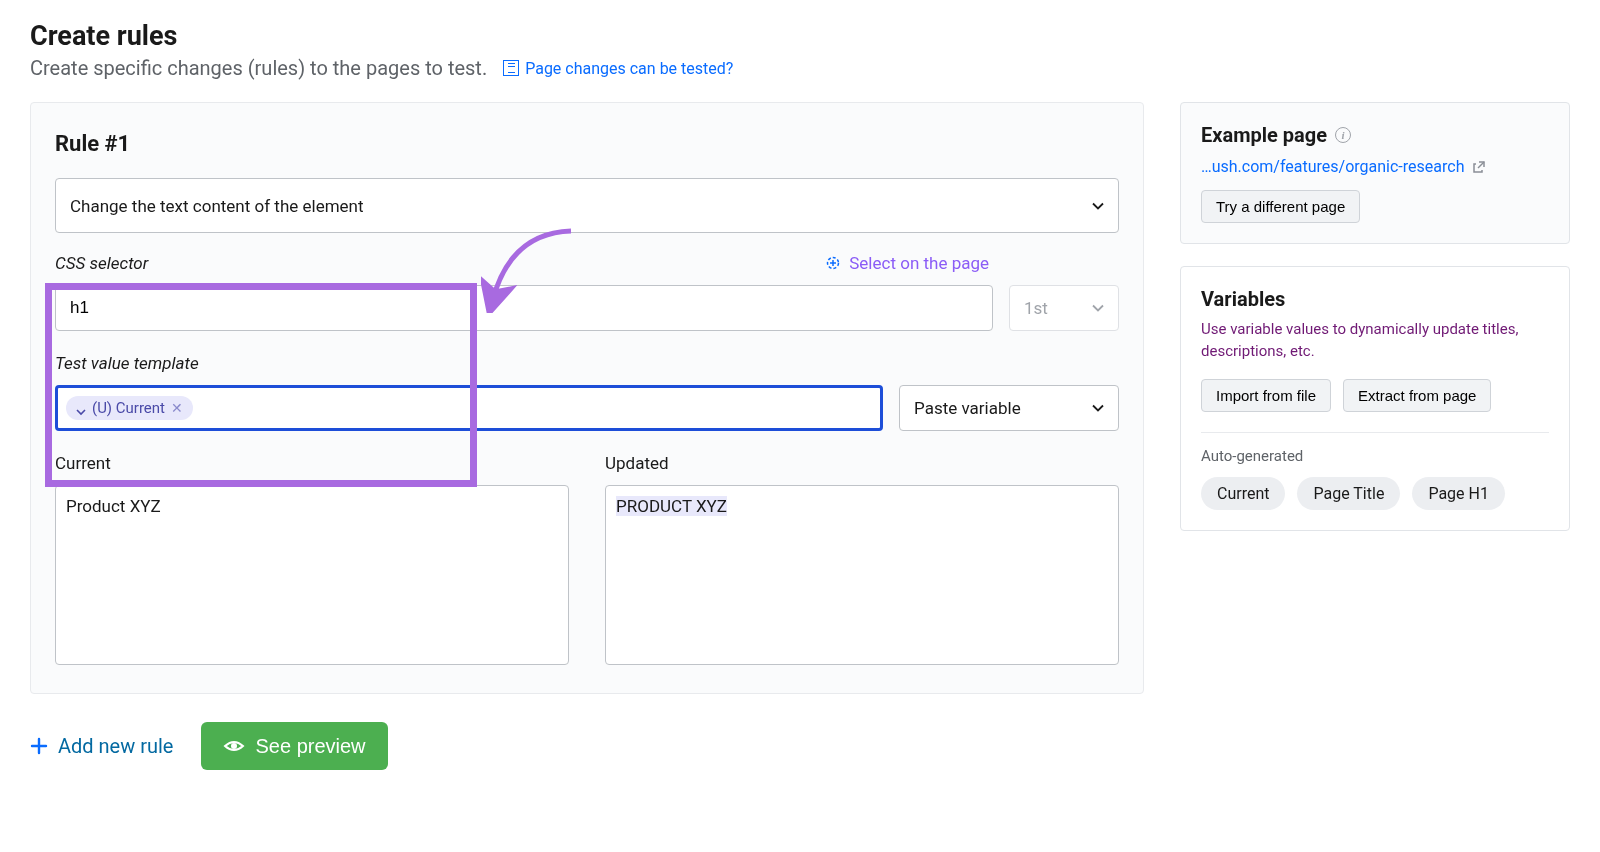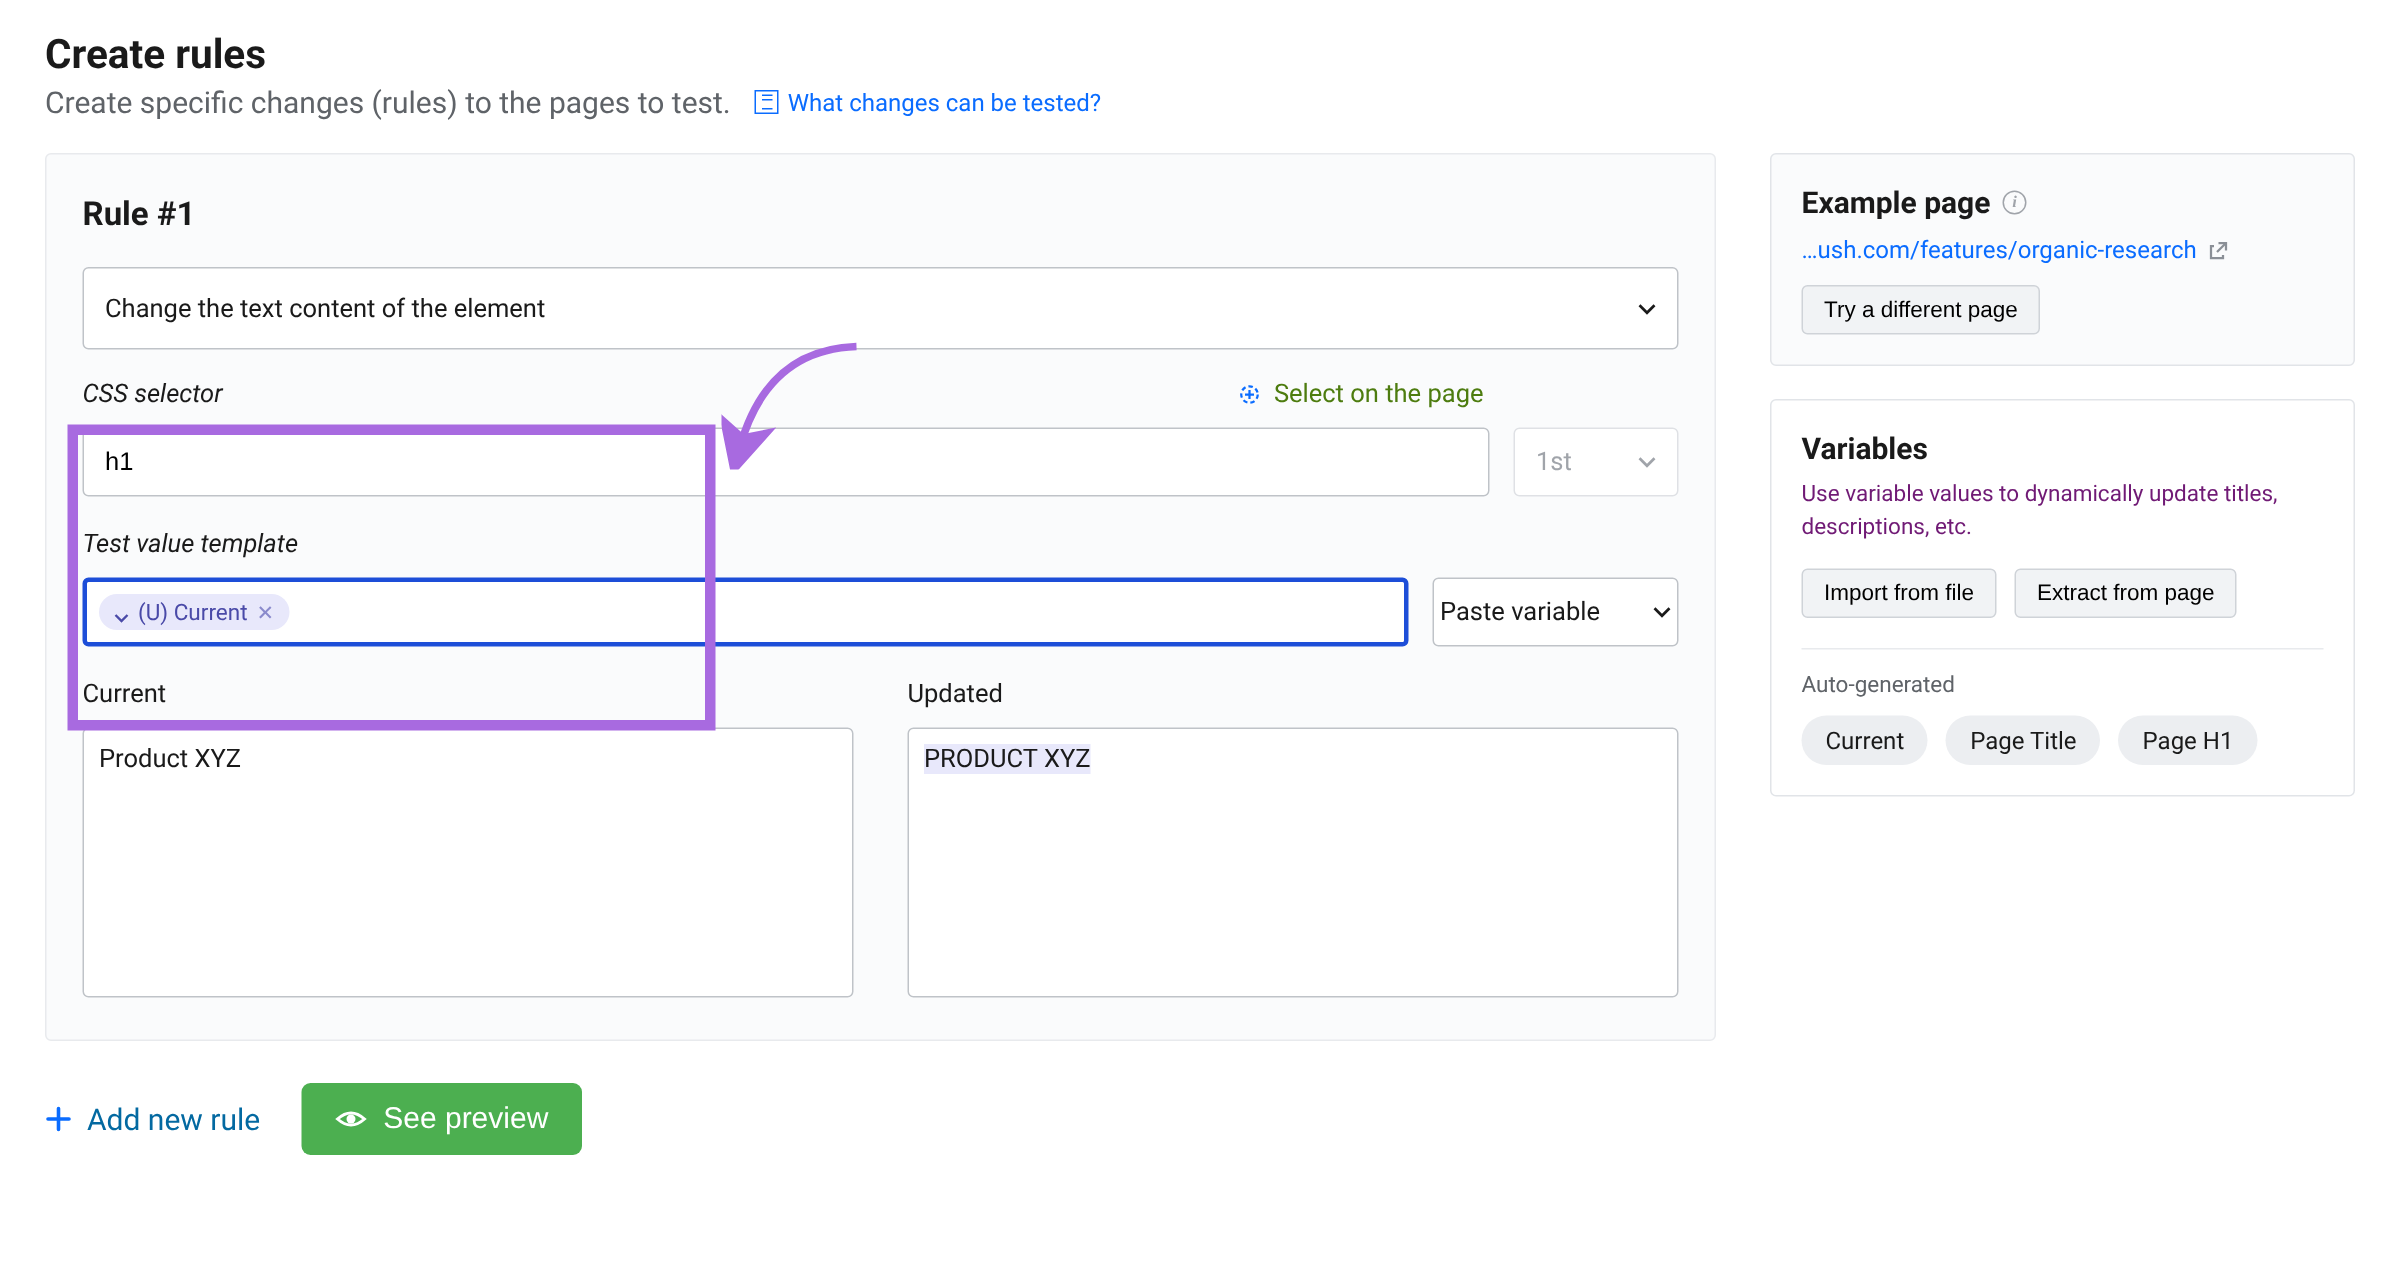--- a/index.html
+++ b/index.html
@@ -134,21 +134,21 @@
     justify-content: space-between;
     align-items: center;
     margin-bottom: 12px;
   }
   .field-label {
     font-size: 17px;
     color: #1a1a1a;
     font-style: italic;
   }
   .select-on-page {
-    color: #4d7c0f;
+    color: #8b5cf6;
     font-size: 17px;
     display: flex;
     align-items: center;
     gap: 8px;
     cursor: pointer;
     margin-right: 130px;
   }
   .target-icon {
     width: 16px;
     height: 16px;
@@ -209,29 +209,29 @@
     align-items: center;
     gap: 6px;
   }
   .chip-chevron { width: 10px; height: 10px; }
   .chip-close {
     font-size: 14px;
     color: #8a8acc;
     cursor: pointer;
   }
   .paste-var {
-    width: 164px;
+    width: 220px;
     height: 46px;
     border: 1px solid #bfc3c8;
     border-radius: 4px;
     background: #fff;
     display: flex;
     align-items: center;
     justify-content: space-between;
-    padding: 0 4px;
+    padding: 0 14px;
     font-size: 17px;
     cursor: pointer;
   }
 
   .curr-upd-row {
     display: grid;
     grid-template-columns: 1fr 1fr;
     gap: 36px;
   }
   .box-label {
@@ -369,21 +369,21 @@
 </head>
 <body>
 
 <div class="page-wrap">
 
   <h1 class="page-title">Create rules</h1>
   <div class="page-subtitle-row">
     <span class="page-subtitle">Create specific changes (rules) to the pages to test.</span>
     <a class="help-link">
       <span class="help-icon"></span>
-      <span>What changes can be tested?</span>
+      <span>Page changes can be tested?</span>
     </a>
   </div>
 
   <div class="main-grid">
 
     <div>
       <div class="rule-panel">
 
         <div class="highlight-box"></div>
         <svg class="arrow-svg" viewBox="0 0 100 90">

